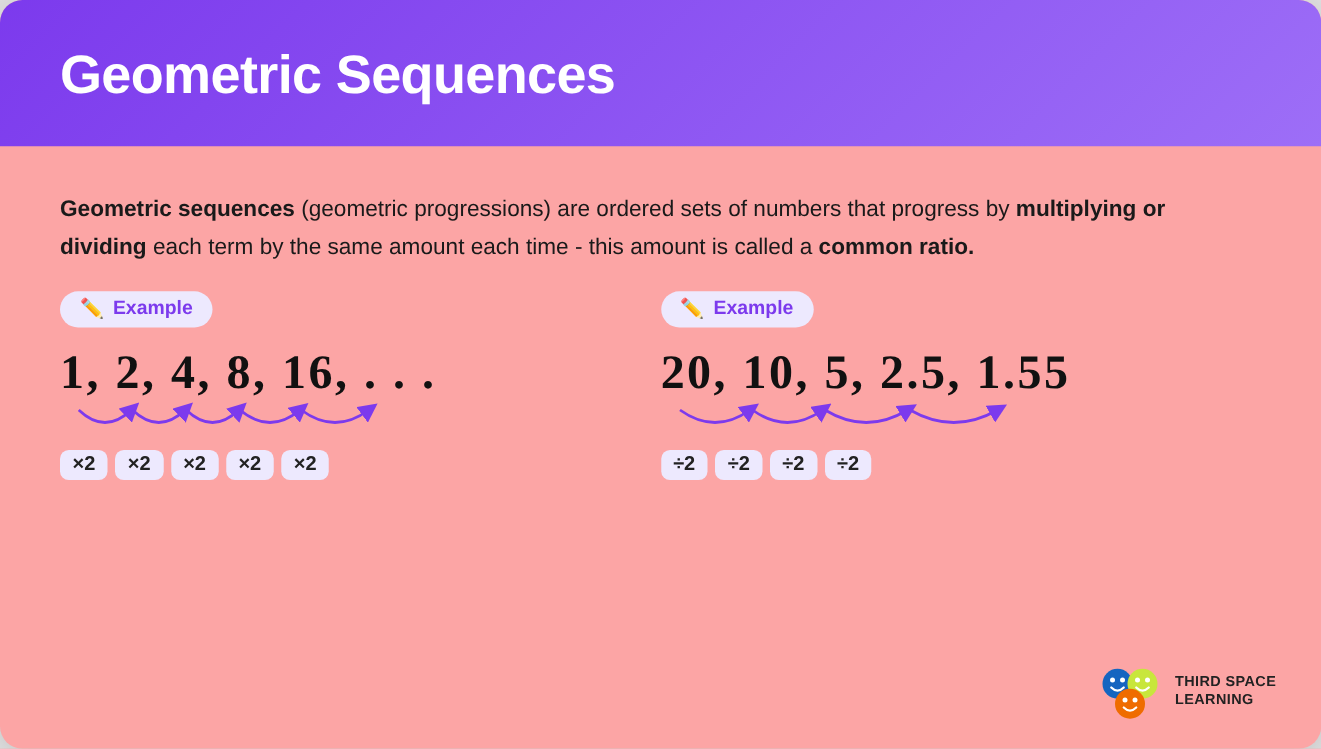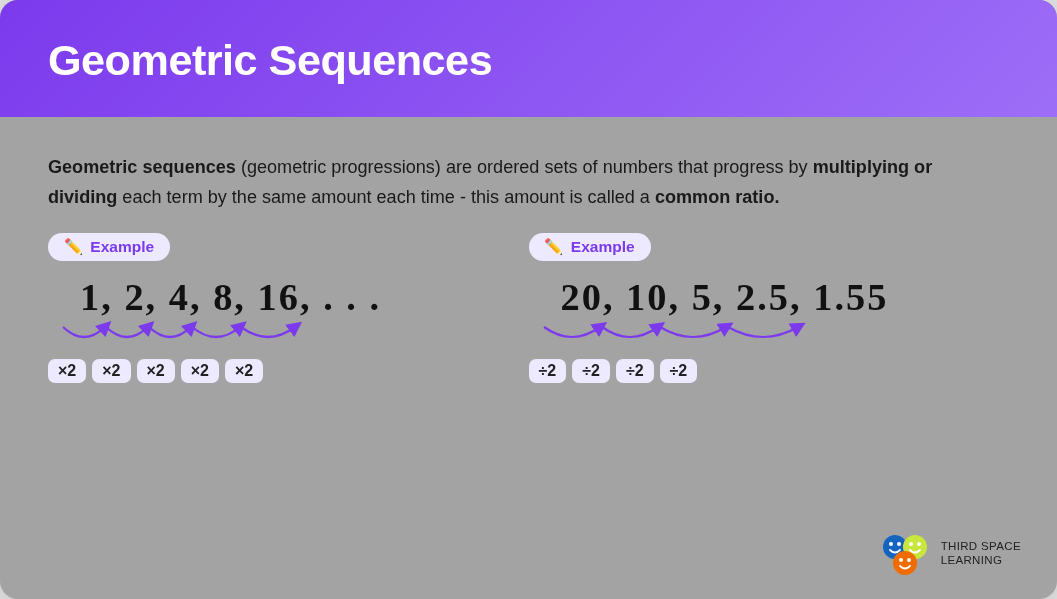--- a/index.html
+++ b/index.html
@@ -9,21 +9,21 @@
       display: flex;
       justify-content: center;
       align-items: center;
       min-height: 100vh;
       font-family: 'Segoe UI', Arial, sans-serif;
     }
 
     .card {
       width: 1057px;
       min-height: 599px;
-      background: #a3a3a3;
+      background: #fca5a5;
       border-radius: 18px;
       overflow: hidden;
       box-shadow: 0 4px 24px rgba(0,0,0,0.13);
       display: flex;
       flex-direction: column;
     }
 
     .header {
       background: linear-gradient(135deg, #7c3aed 0%, #9d6ef7 100%);
       padding: 36px 48px 32px 48px;
@@ -82,21 +82,20 @@
       font-size: 0.97rem;
     }
 
     .sequence-numbers {
       font-size: 2.4rem;
       font-weight: 800;
       color: #111;
       letter-spacing: 2px;
       margin-bottom: 0px;
       font-family: 'Georgia', serif;
-      margin-left: 32px;
     }
 
     
     .arrows-svg {
       display: block;
       margin-bottom: 6px;
     }
 
     .multipliers-row {
       display: flex;
@@ -119,21 +118,21 @@
       position: absolute;
       bottom: 22px;
       right: 36px;
       display: flex;
       align-items: center;
       gap: 10px;
     }
 
     .logo-text {
       font-size: 0.72rem;
-      font-weight: 400;
+      font-weight: 700;
       color: #222;
       line-height: 1.25;
       text-transform: uppercase;
       letter-spacing: 0.03em;
     }
   </style>
 </head>
 <body>
 
 <div class="card">

